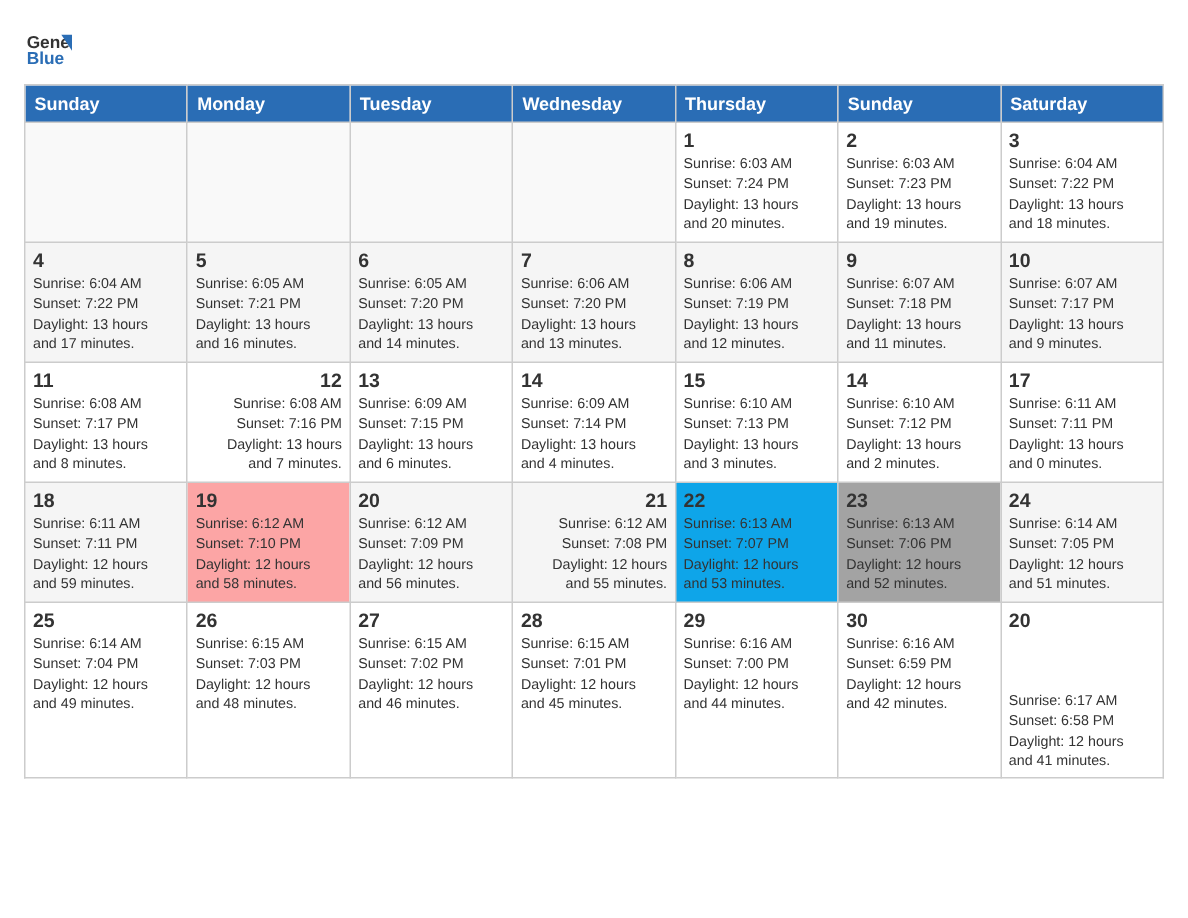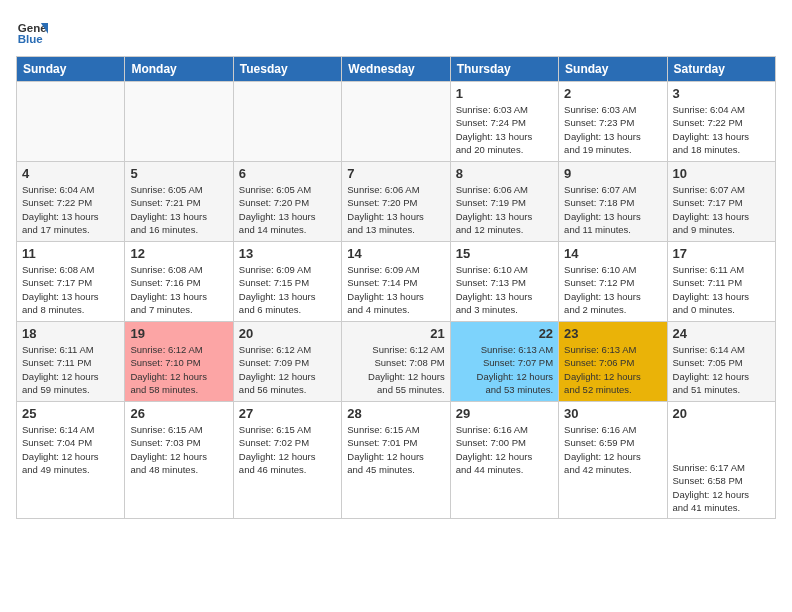--- a/index.html
+++ b/index.html
@@ -198,21 +198,21 @@
         </td>
       </tr>
       <tr>
         <td style="background: rgb(255, 255, 255);">
           <span class="day-number">11</span>
           <div class="day-info" style="white-space: pre-line;">Sunrise: 6:08 AM
 Sunset: 7:17 PM
 Daylight: 13 hours
 and 8 minutes.</div>
         </td>
-        <td style="background: rgb(255, 255, 255);">
+        <td style="background: rgb(255, 255, 255); text-align: right;">
           <span class="day-number">12</span>
           <div class="day-info" style="white-space: pre-line;">Sunrise: 6:08 AM
 Sunset: 7:16 PM
 Daylight: 13 hours
 and 7 minutes.</div>
         </td>
         <td style="background: rgb(255, 255, 255);">
           <span class="day-number">13</span>
           <div class="day-info" style="white-space: pre-line;">Sunrise: 6:09 AM
 Sunset: 7:15 PM
@@ -270,28 +270,28 @@
 Daylight: 12 hours
 and 56 minutes.</div>
         </td>
         <td class="alt-row" style="background: rgb(245, 245, 245); text-align: right;">
           <span class="day-number">21</span>
           <div class="day-info" style="white-space: pre-line;">Sunrise: 6:12 AM
 Sunset: 7:08 PM
 Daylight: 12 hours
 and 55 minutes.</div>
         </td>
-        <td class="alt-row" style="background: #7dd3fc; text-align: right;">
+        <td class="alt-row" style="background: #0ea5e9;">
           <span class="day-number">22</span>
           <div class="day-info" style="white-space: pre-line;">Sunrise: 6:13 AM
 Sunset: 7:07 PM
 Daylight: 12 hours
 and 53 minutes.</div>
         </td>
-        <td class="alt-row" style="background: #eab308;">
+        <td class="alt-row" style="background: #a3a3a3;">
           <span class="day-number">23</span>
           <div class="day-info" style="white-space: pre-line;">Sunrise: 6:13 AM
 Sunset: 7:06 PM
 Daylight: 12 hours
 and 52 minutes.</div>
         </td>
         <td class="alt-row" style="background: rgb(245, 245, 245);">
           <span class="day-number">24</span>
           <div class="day-info" style="white-space: pre-line;">Sunrise: 6:14 AM
 Sunset: 7:05 PM

